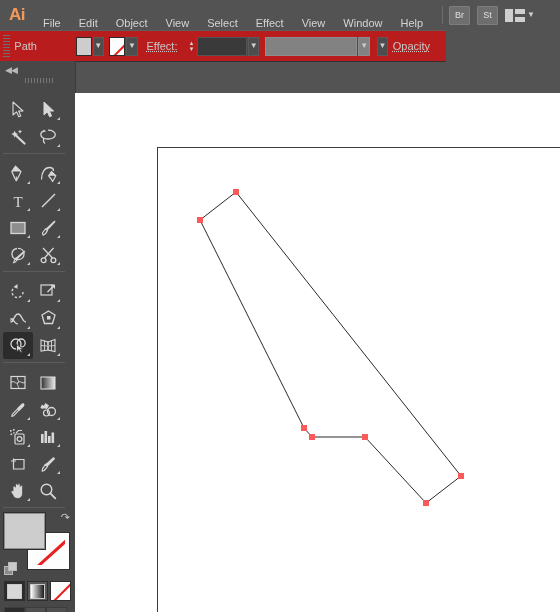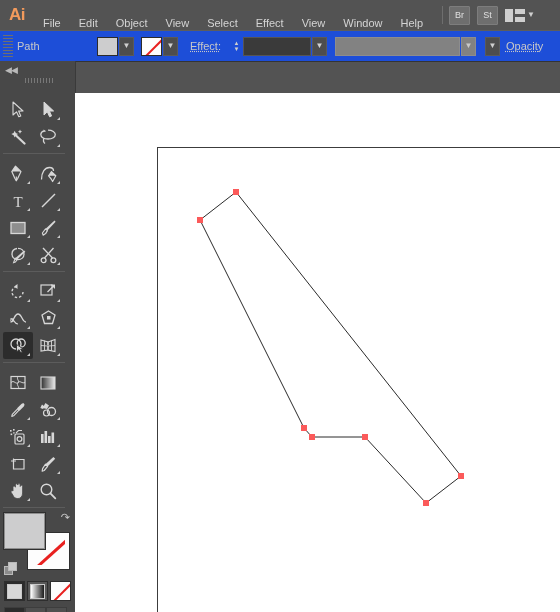--- a/index.html
+++ b/index.html
@@ -16,21 +16,21 @@
   .menu-item{color:#d4d4d4;font-size:11px;padding:0 9px;height:14px;line-height:30px;cursor:default;}
   .mb-sep{width:1px;height:18px;background:#6e6e6e;margin:0 6px 0 10px;}
   .sq-btn{width:19px;height:17px;background:#6e6e6e;border:1px solid #7d7d7d;
           color:#e0e0e0;font-size:9px;display:flex;align-items:center;justify-content:center;
           margin-right:7px;border-radius:1px;}
   .ws-icon{width:20px;height:13px;position:relative;margin-right:2px;}
   .ws-icon i{position:absolute;background:#cfcfcf;display:block;}
   .chev{color:#cfcfcf;font-size:8px;line-height:1;}
 
   
-  .ctrlbar{position:absolute;left:0;top:30px;width:560px;height:30px;background:#1d4ed8;
+  .ctrlbar{position:absolute;left:0;top:30px;width:446px;height:30px;background:#b91c1c;
            border-top:1px solid #5d5d5d;border-bottom:1px solid #343434;
            display:flex;align-items:center;}
   .grip{width:10px;height:22px;margin-left:3px;margin-right:4px;
         background:repeating-linear-gradient(to bottom,#6f6f6f 0px,#6f6f6f 1px,transparent 1px,transparent 3px);}
   .ctrl-label{color:#c8c8c8;font-size:11px;margin-right:10px;}
   .ctrl-label.ul{text-decoration:underline;text-decoration-style:dotted;}
   .swatch{width:21px;height:19px;border:1px solid #2b2b2b;box-sizing:border-box;}
   .sw-fill{background:#cdcdce;}
   .sw-none{background:#fdfdfd;position:relative;overflow:hidden;}
   .sw-none::after{content:"";position:absolute;left:-4px;top:8px;width:34px;height:2px;

